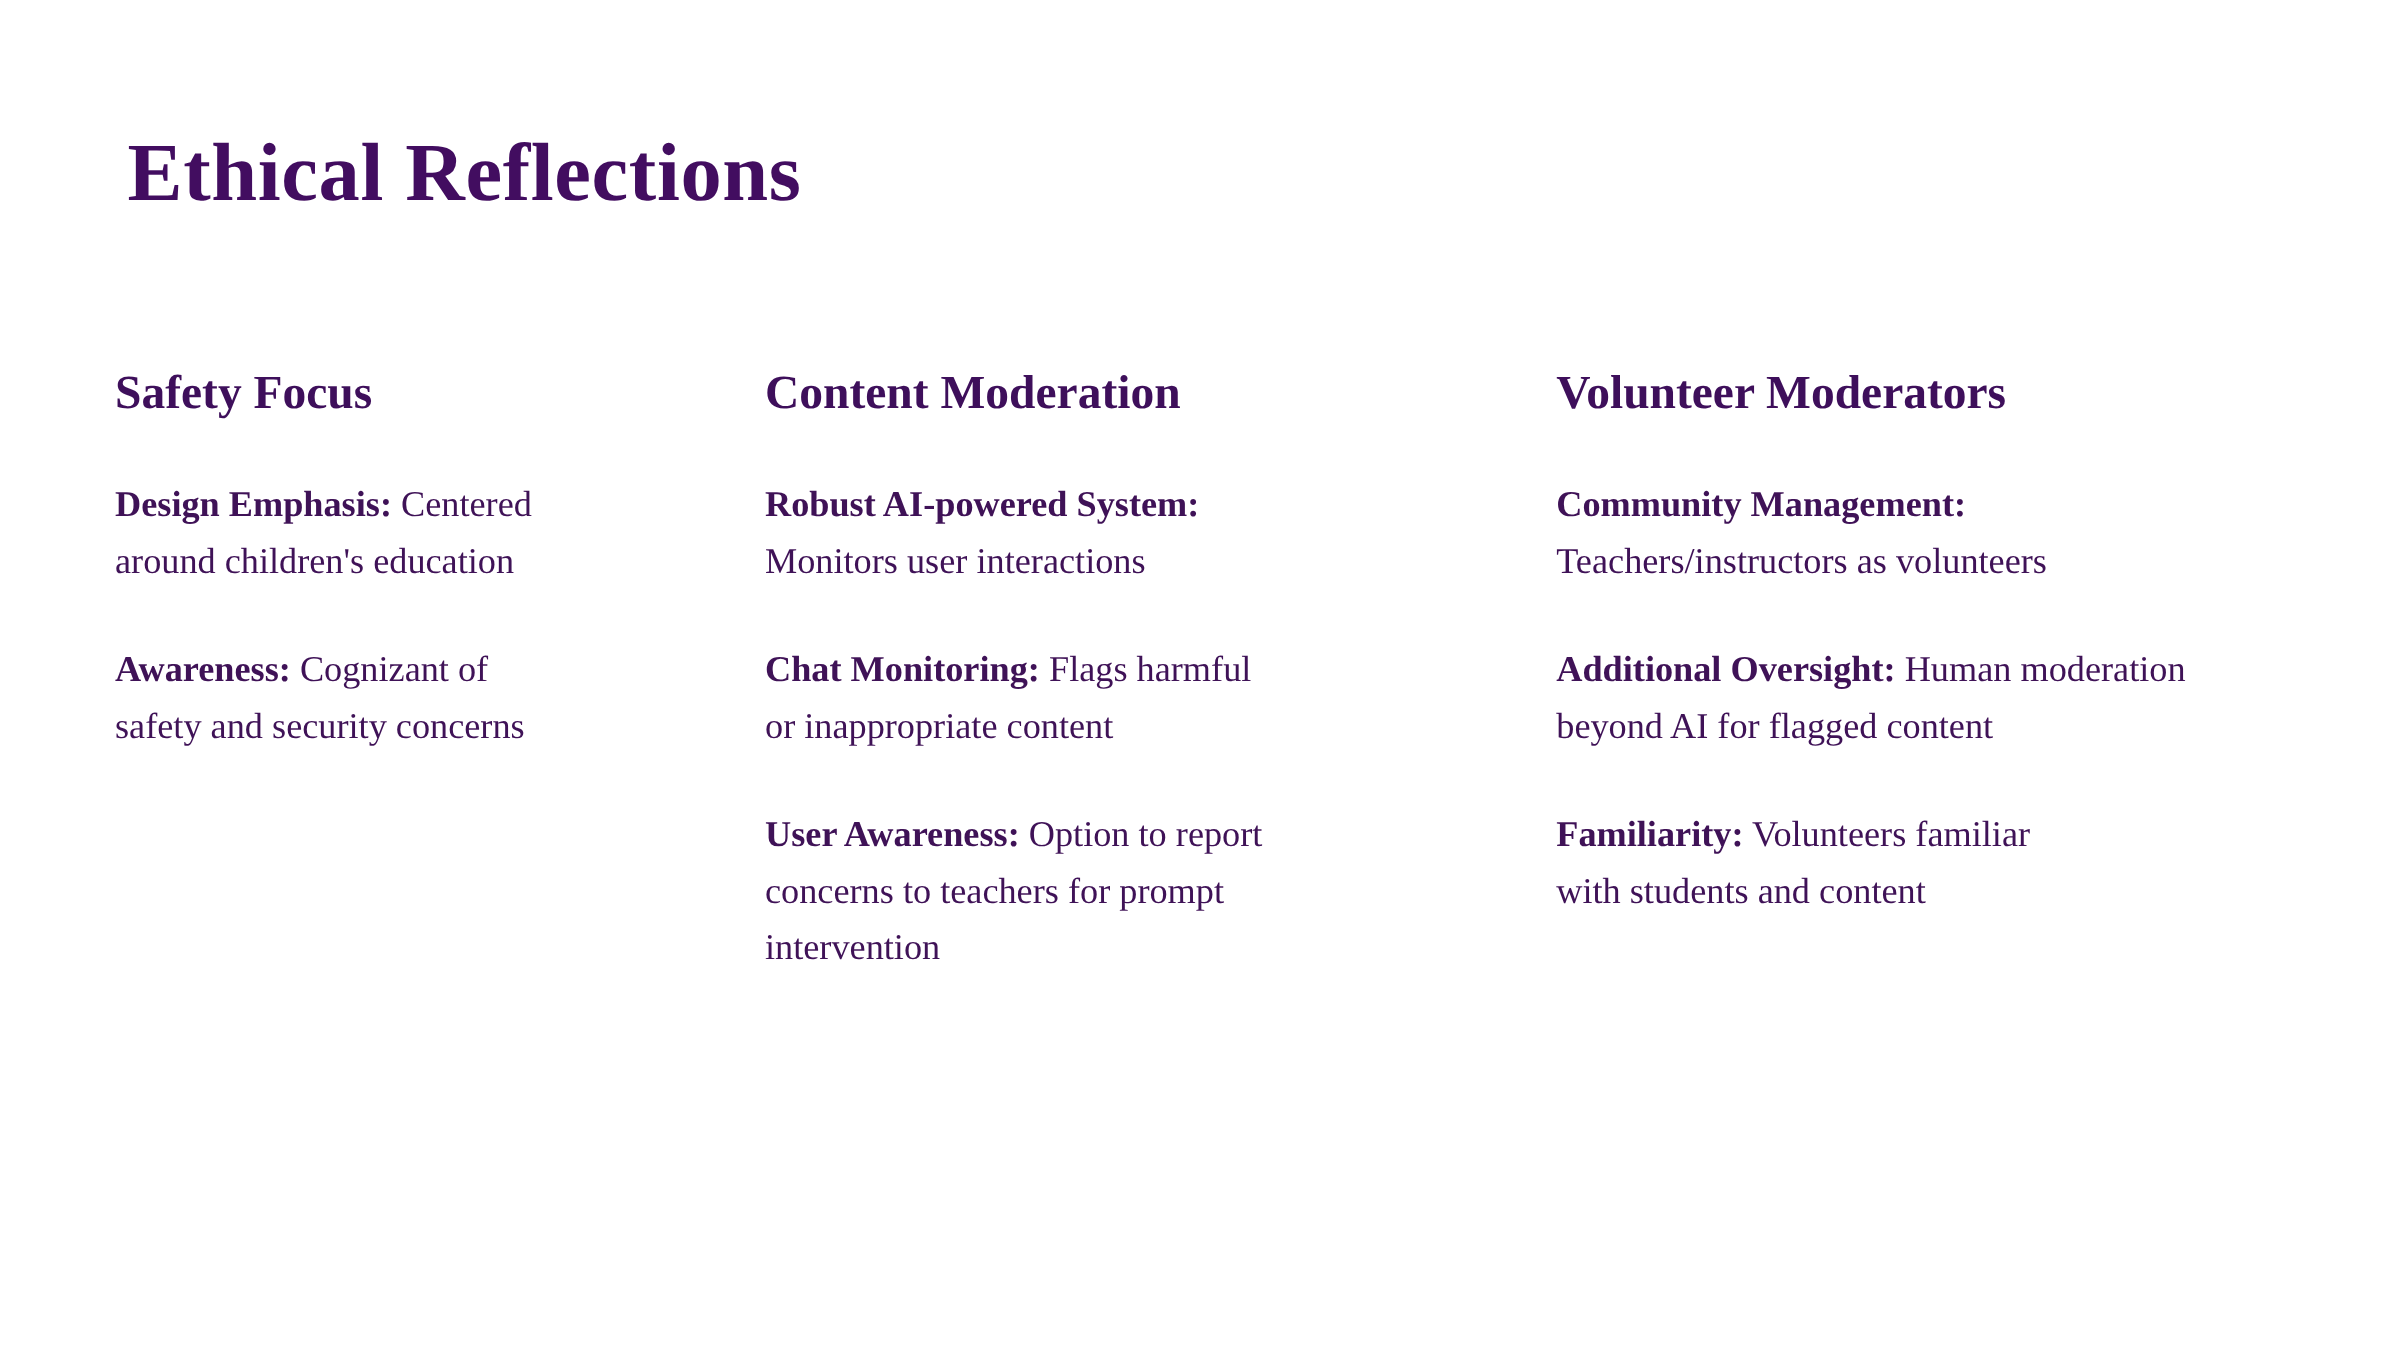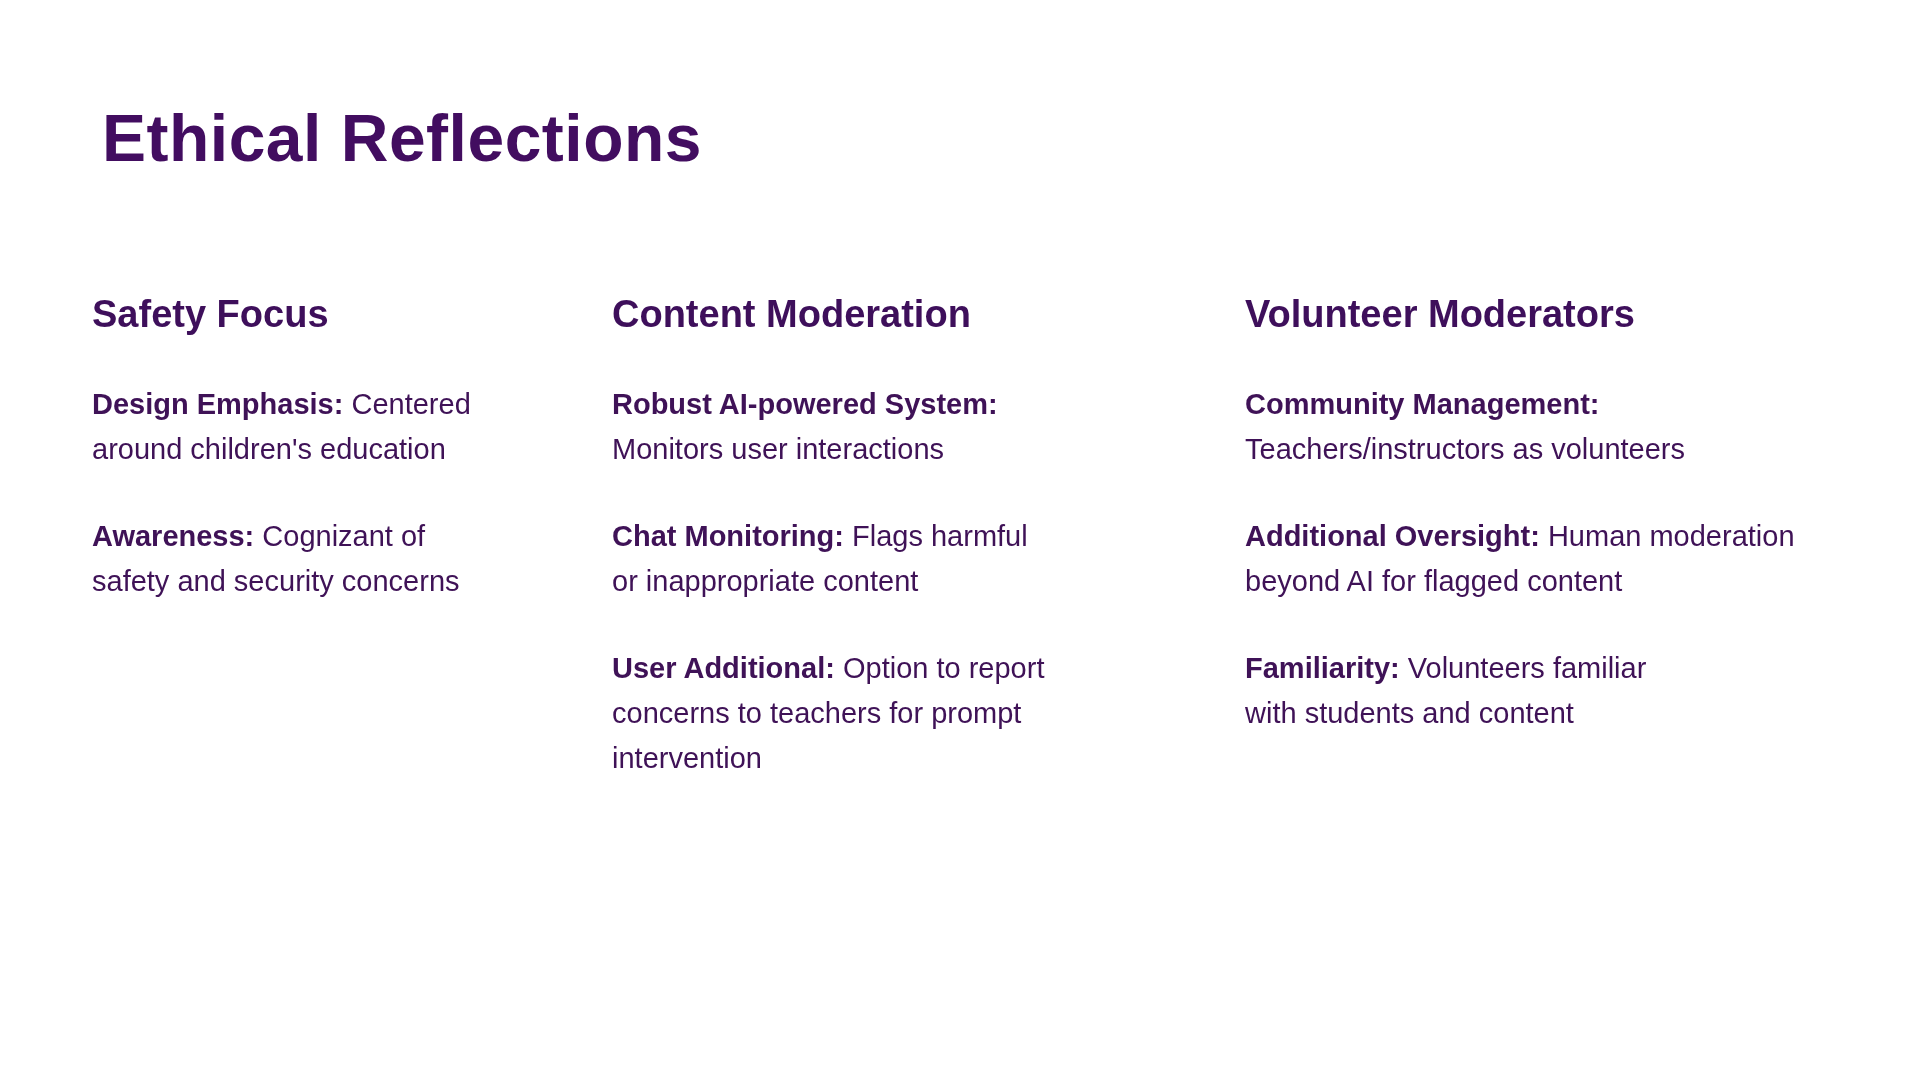--- a/index.html
+++ b/index.html
@@ -5,21 +5,21 @@
   html, body {
     margin: 0;
     padding: 0;
     background: #ffffff;
   }
   .slide {
     position: relative;
     width: 1920px;
     height: 1080px;
     background: var(--bg, #ffffff);
-    font-family: Liberation Sans, sans-serif;
+    font-family: Liberation Serif, serif;
     overflow: hidden;
   }
   .slide-title {
     position: absolute;
     top: 96px;
     left: 102px;
     margin: 0;
     font-size: 66px;
     line-height: 1.3;
     font-weight: bold;
@@ -68,21 +68,21 @@
     <p class="item"><span class="lbl">Awareness:</span><span class="txt"> Cognizant of
 safety and security concerns</span></p>
   </section>
 
   <section class="col col-2">
     <h2 class="col-heading">Content Moderation</h2>
     <p class="item"><span class="lbl">Robust AI-powered System:</span><span class="txt">
 Monitors user interactions</span></p>
     <p class="item"><span class="lbl">Chat Monitoring:</span><span class="txt"> Flags harmful
 or inappropriate content</span></p>
-    <p class="item"><span class="lbl">User Additional:</span><span class="txt"> Option to report
+    <p class="item"><span class="lbl">User Awareness:</span><span class="txt"> Option to report
 concerns to teachers for prompt
 intervention</span></p>
   </section>
 
   <section class="col col-3">
     <h2 class="col-heading">Volunteer Moderators</h2>
     <p class="item"><span class="lbl">Community Management:</span><span class="txt">
 Teachers/instructors as volunteers</span></p>
     <p class="item"><span class="lbl">Additional Oversight:</span><span class="txt"> Human moderation
 beyond AI for flagged content</span></p>

